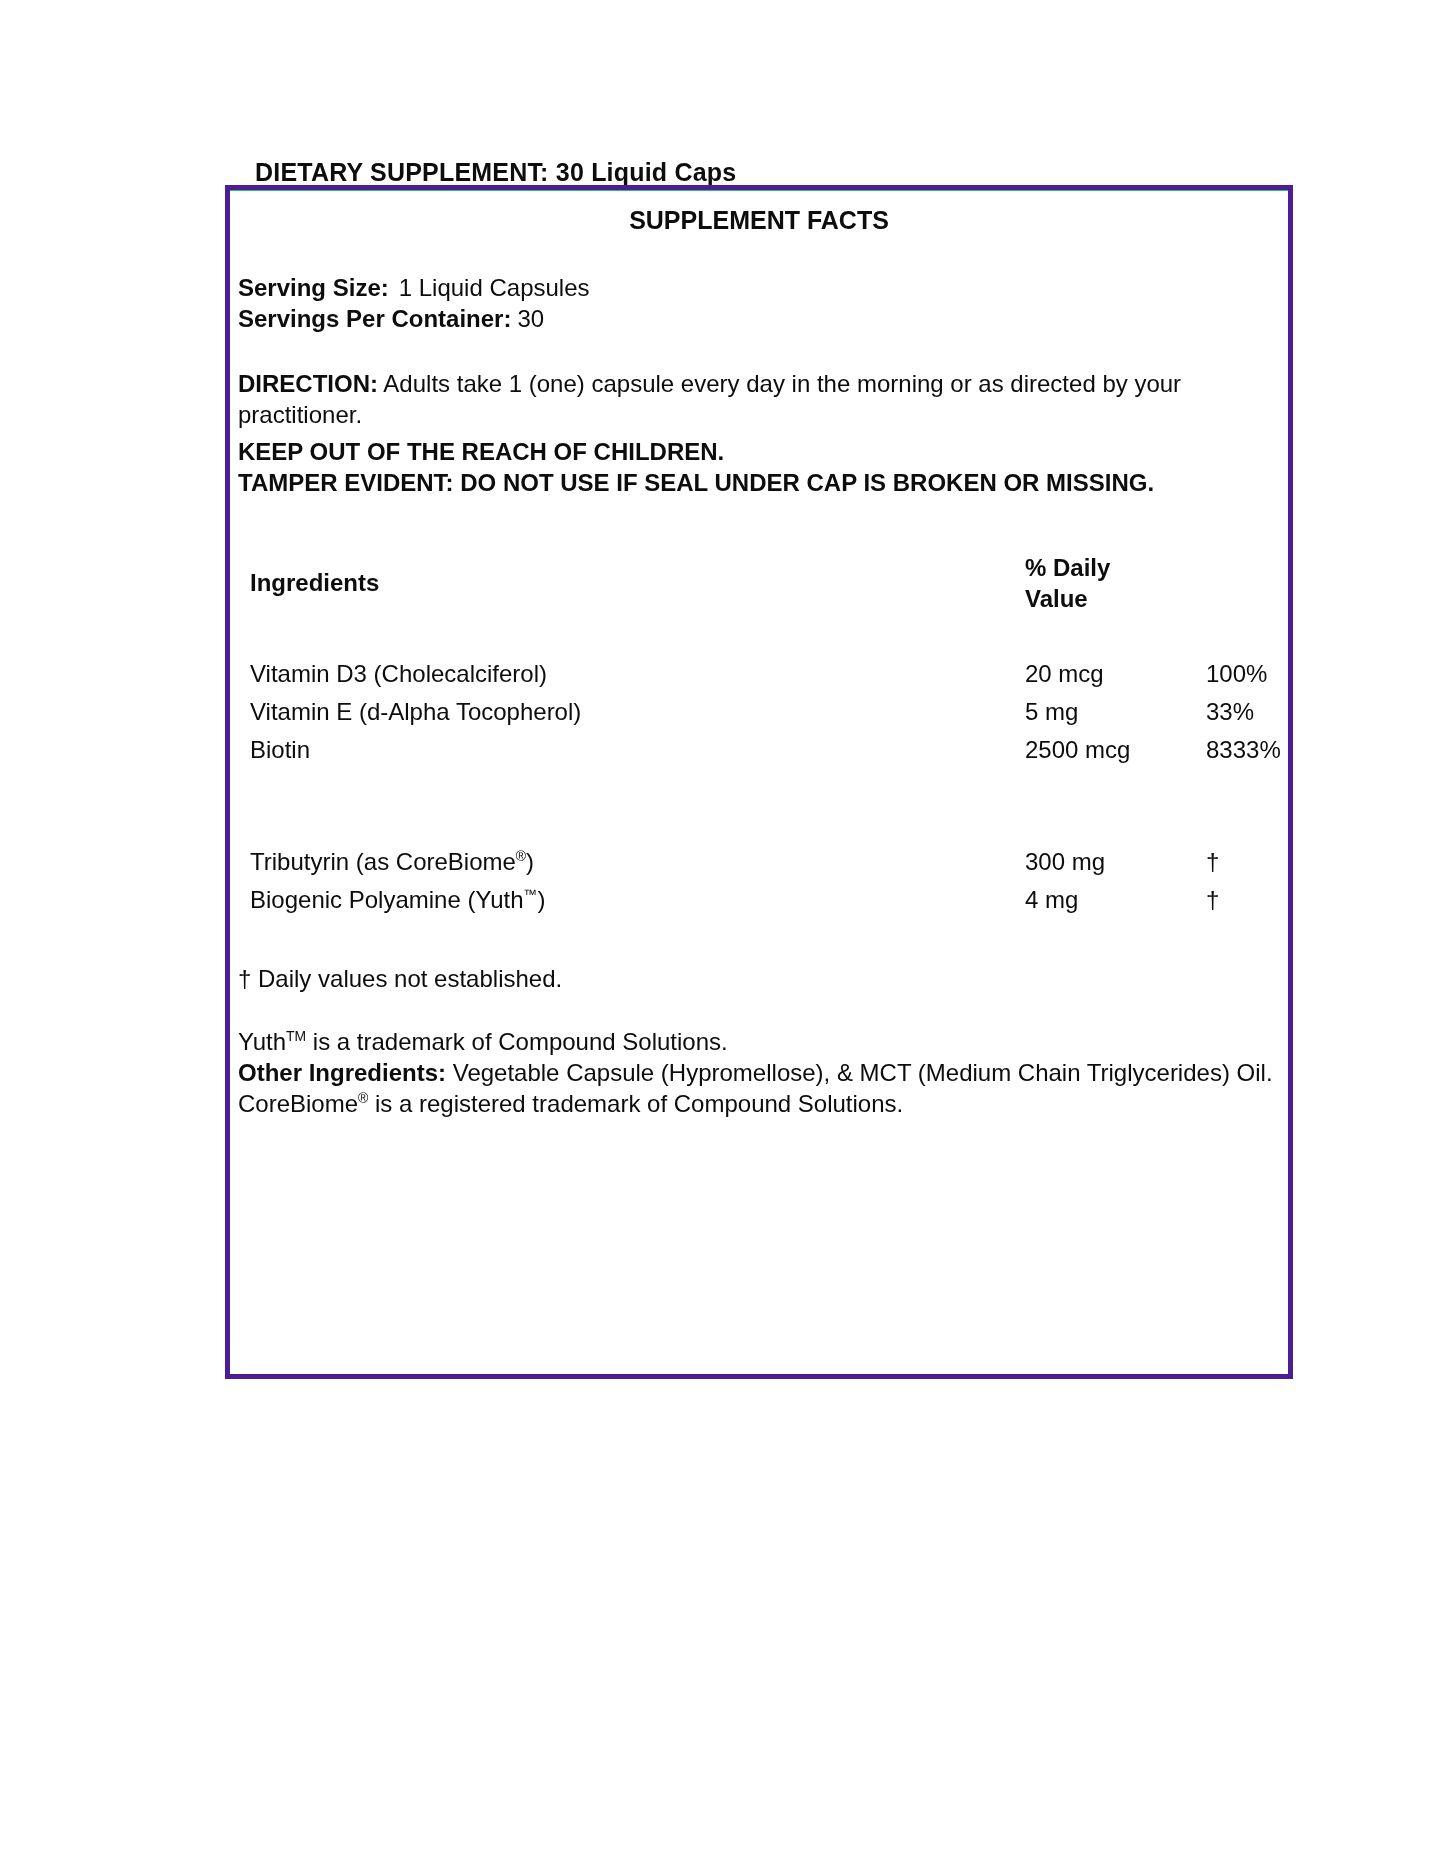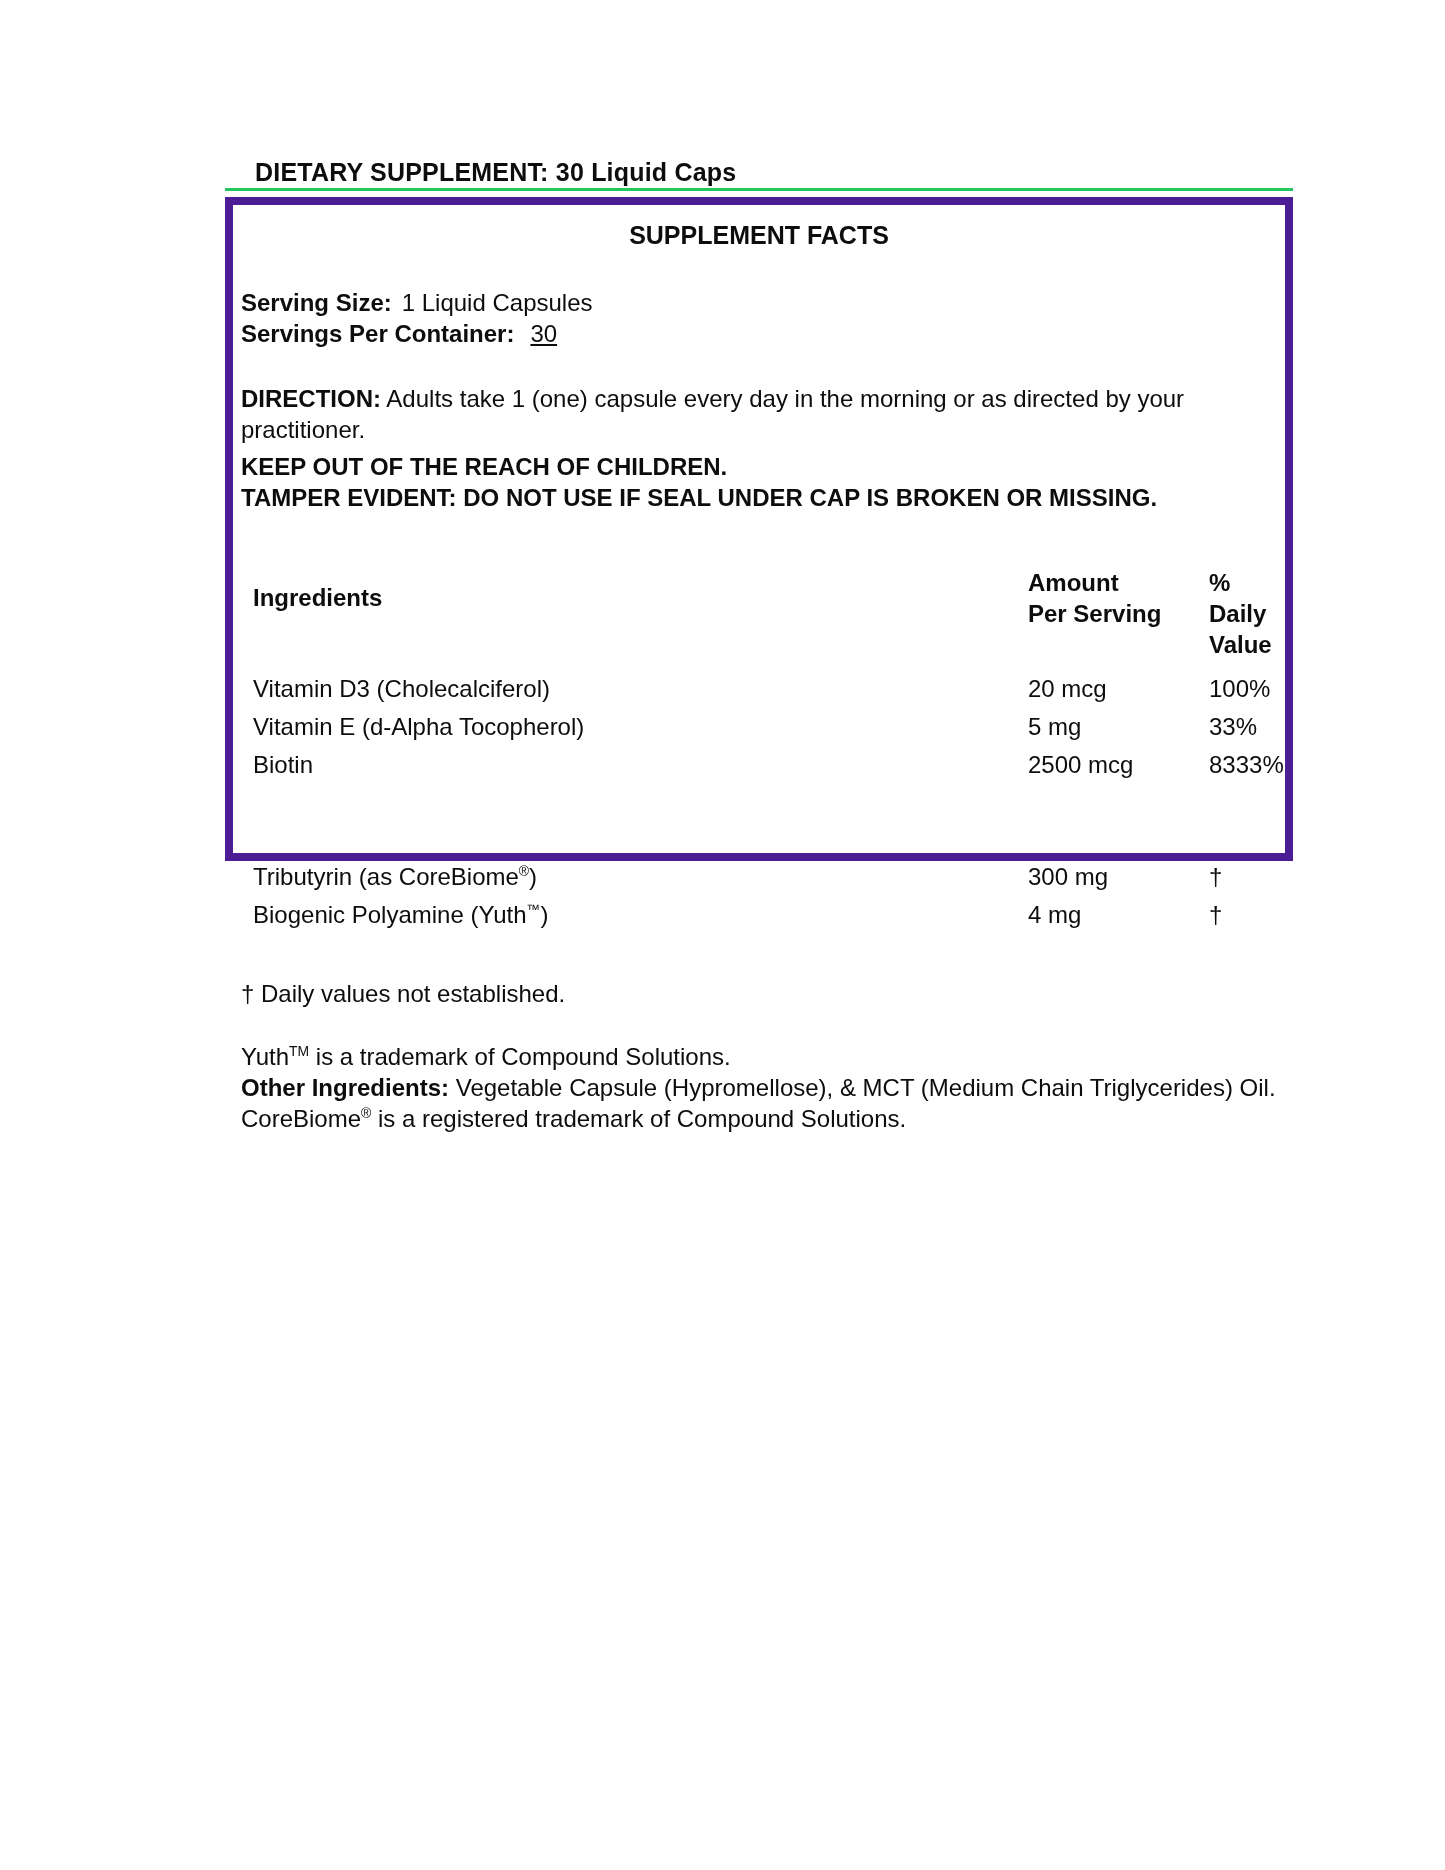--- a/index.html
+++ b/index.html
@@ -18,39 +18,39 @@
   }
   .doc-title {
     display:inline-block;
     padding-left:30px;
     font-weight:bold;
     font-size:25px;
     letter-spacing:0.2px;
   }
   .facts-box {
     position:absolute;
-    left:225px; top:197px;
-    width:1068px; height:664px;
-    border:8px solid #4c1d95;
+    left:225px; top:185px;
+    width:1068px; height:1194px;
+    border:5px solid #4c1d95;
   }
   .sf-heading {
     position:absolute;
     top:16px; left:0; width:100%;
     text-align:center;
     font-weight:bold;
     font-size:25px;
   }
   .serving-block {
     position:absolute;
     top:82px; left:8px;
     line-height:31px;
   }
   .bold { font-weight:bold; }
   .val-gap { margin-left:10px; }
-  .val-gap-sm { margin-left:16px;text-decoration:underline; }
+  .val-gap-sm { margin-left:6px; }
   .direction-block {
     position:absolute;
     top:178px; left:8px;
     width:1040px;
     line-height:31px;
   }
   .warnings-block {
     position:absolute;
     top:246px; left:8px;
     line-height:31px;
@@ -113,24 +113,20 @@
   </div>
 
   <div class="warnings-block">
     <div>KEEP OUT OF THE REACH OF CHILDREN.</div>
     <div>TAMPER EVIDENT: DO NOT USE IF SEAL UNDER CAP IS BROKEN OR MISSING.</div>
   </div>
 
   <div class="thead tbl-grid">
     <div class="ing-col">Ingredients</div>
     <div>
-      <div>Amount</div>
-      <div>Per Serving</div>
-    </div>
-    <div>
       <div>% Daily</div>
       <div>Value</div>
     </div>
   </div>
 
   <div class="rows-a">
     <div class="t-row tbl-grid">
       <div>Vitamin D3 (Cholecalciferol)</div>
       <div>20 mcg</div>
       <div>100%</div>

